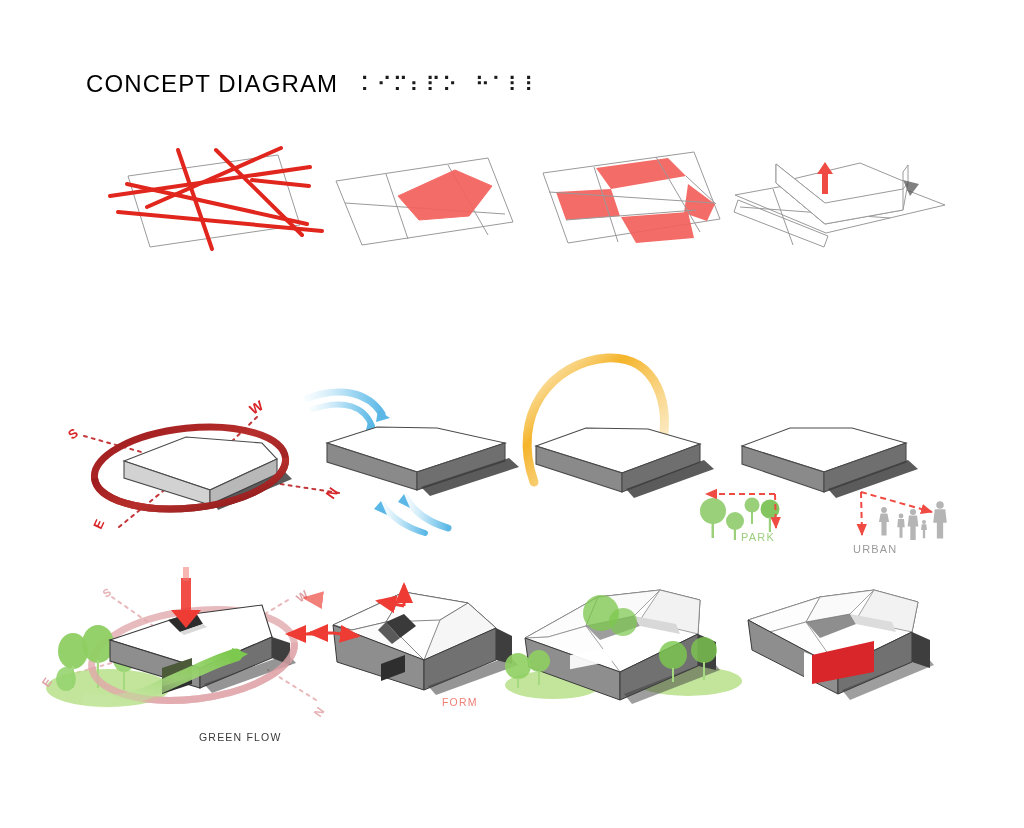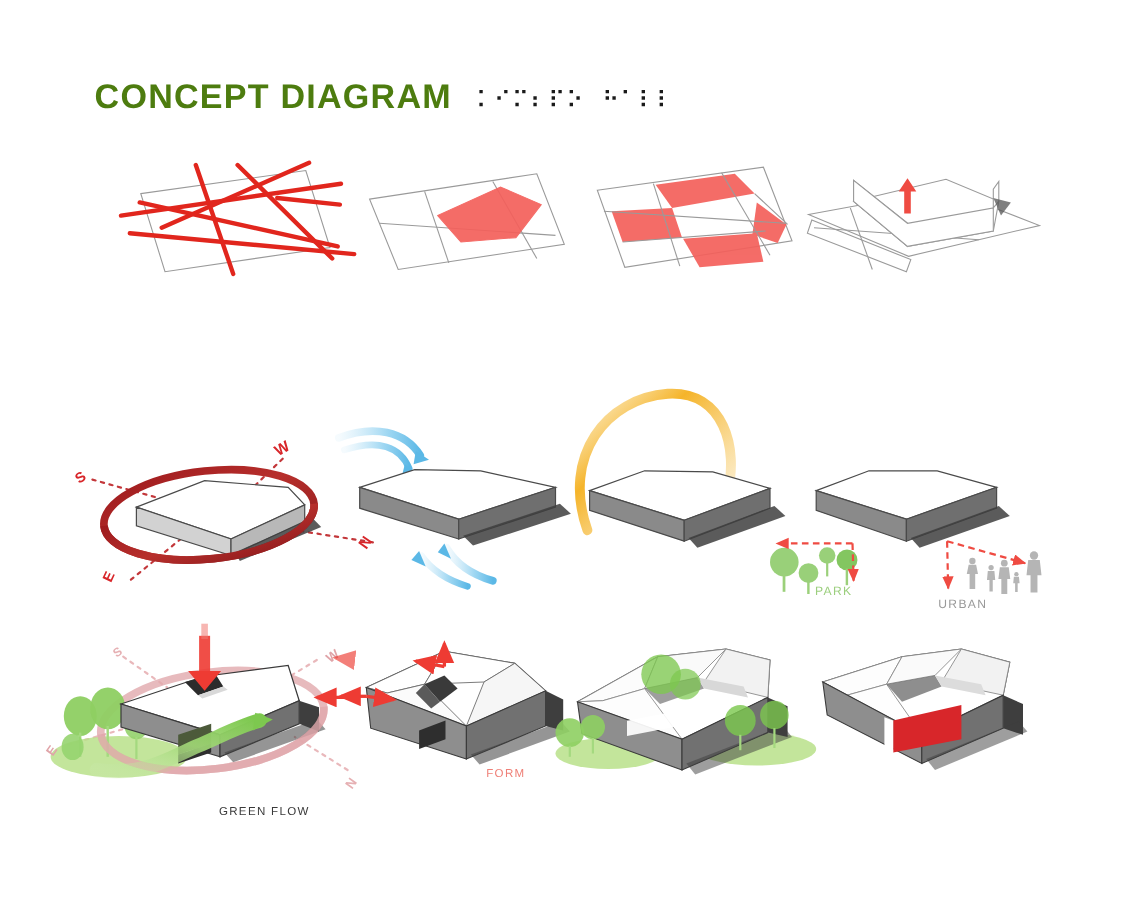--- a/index.html
+++ b/index.html
@@ -27,24 +27,24 @@
     position: absolute;
     left: 86px;
     top: 70px;
     display: flex;
     align-items: baseline;
     gap: 22px;
     white-space: nowrap;
   }
   .title-main {
     font-family: "Liberation Sans", sans-serif;
-    font-size: 31px;
+    font-size: 24px;
     letter-spacing: 1.1px;
-    color: #4d7c0f;
-    font-weight: 700;
+    color: #000000;
+    font-weight: 400;
   }
   .title-sub {
     font-family: "DejaVu Sans", sans-serif;
     font-size: 21px;
     letter-spacing: 1px;
     color: #1a1a1a;
     line-height: 1;
   }
   svg.layer {
     position: absolute;

